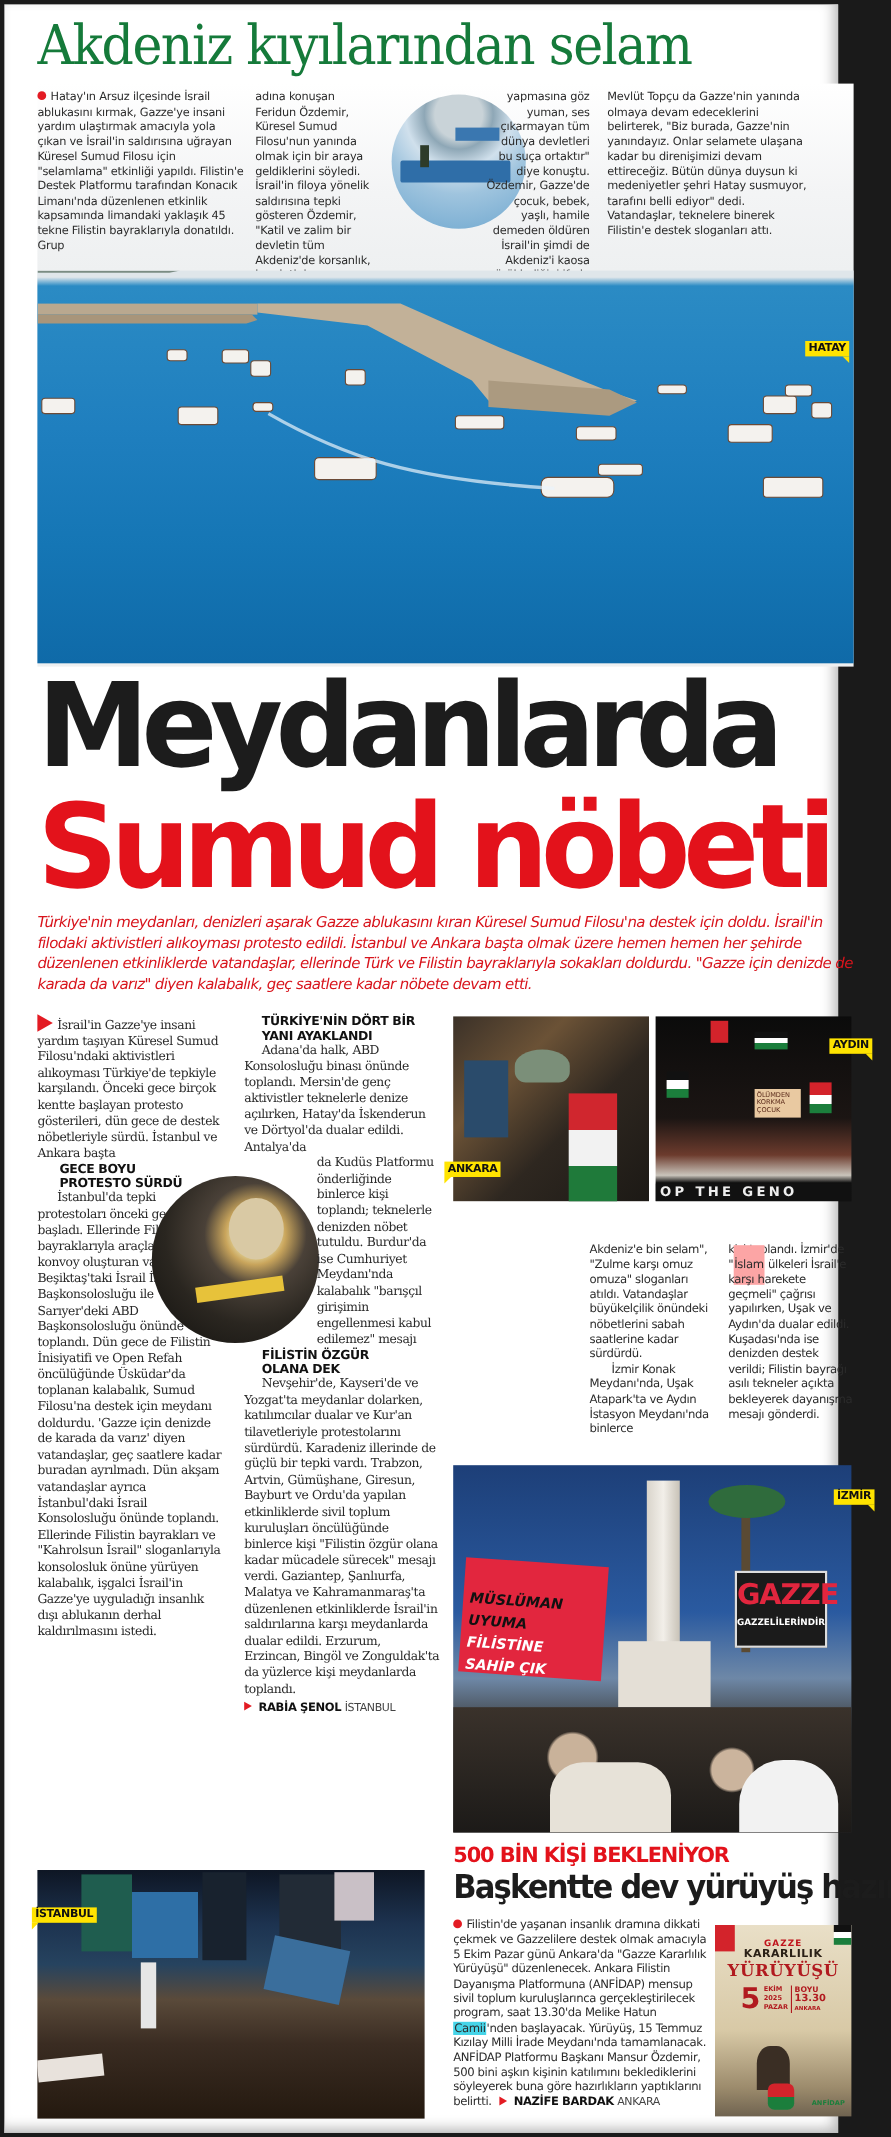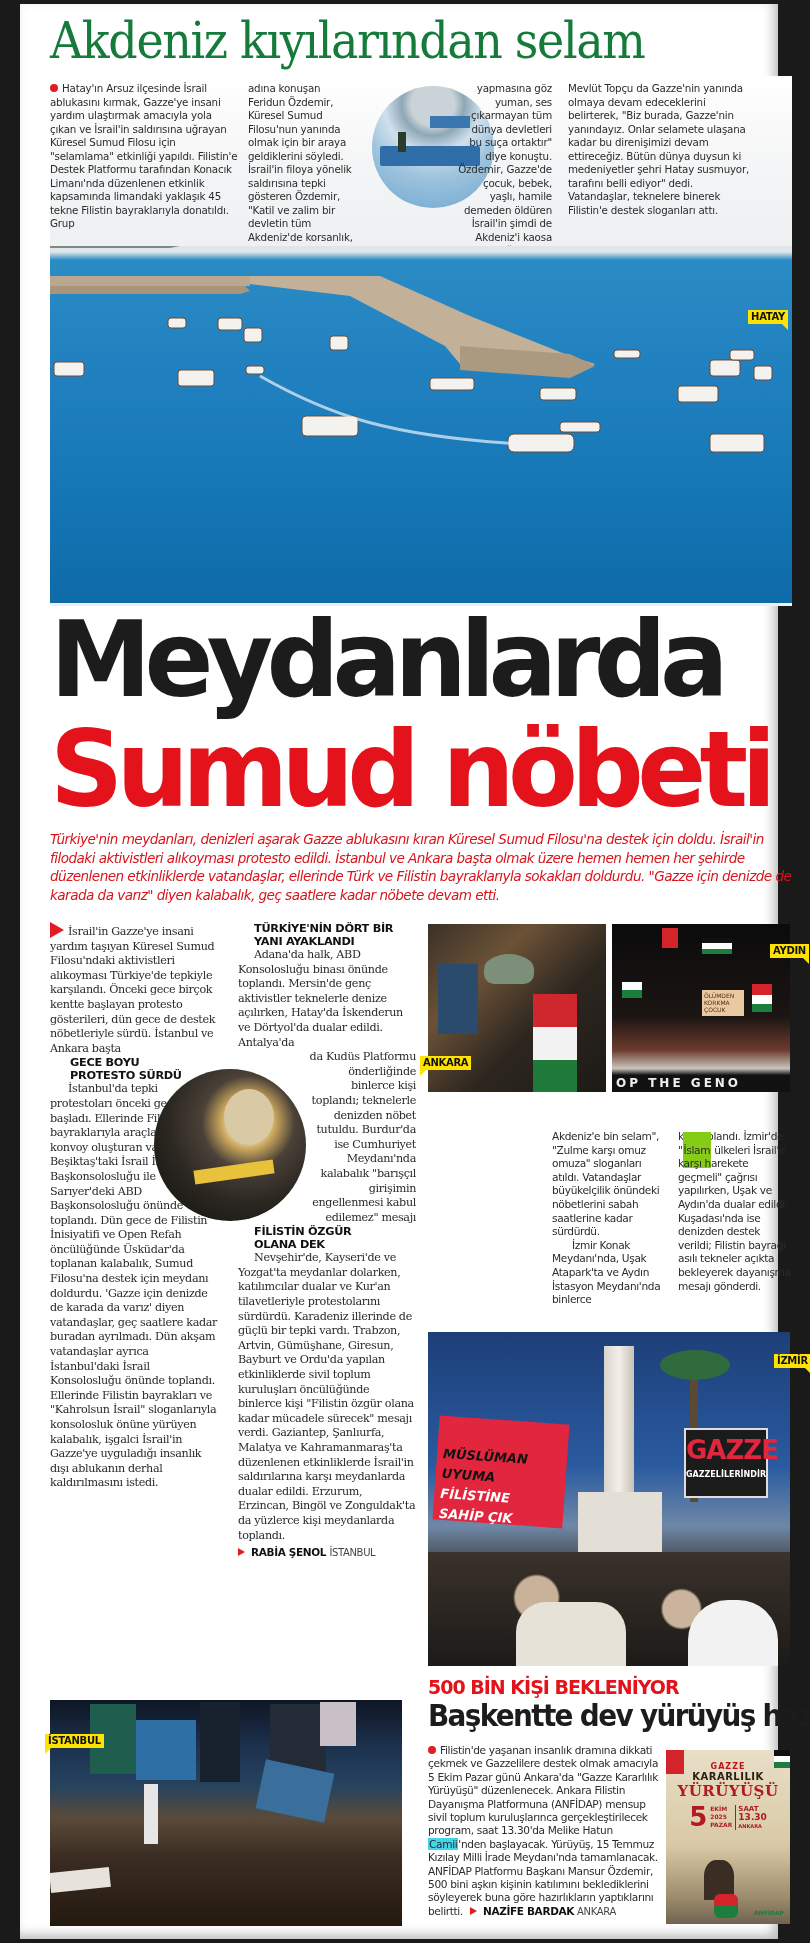--- a/index.html
+++ b/index.html
@@ -1,27 +1,27 @@
 <!DOCTYPE html>
 <html><head>
 <meta charset="utf-8">
 <style>
   *{box-sizing:border-box;margin:0;padding:0}
   html,body{width:810px;height:1943px;background:#1a1a1a;overflow:hidden}
   body{font-family:"DejaVu Sans",sans-serif;color:#1a1a1a;position:relative}
-  .page{position:absolute;left:20px;top:4px;width:758px;height:1935px;background:#fff;
+  .page{position:absolute;left:4px;top:4px;width:758px;height:1935px;background:#fff;
         box-shadow:inset -10px 0 12px -6px #bbb,inset 0 -10px 12px -6px #bbb}
   .abs{position:absolute}
   .green-title{left:30px;top:6px;font-family:"DejaVu Serif",serif;font-size:50px;color:#157a3a;letter-spacing:-1.5px;transform:scaleX(.92);transform-origin:left;white-space:nowrap;line-height:62px}
   .top-section{left:30px;top:72px;width:742px;height:530px;background:linear-gradient(#fff 0,#f3f4f5 100px,#eef0f1 170px)}
   .sans-sm{font-family:"DejaVu Sans",sans-serif;font-size:10.3px;line-height:13.5px;color:#2b2b2b;letter-spacing:-.2px}
   .col{position:absolute}
   .dot{display:inline-block;width:8px;height:8px;border-radius:50%;background:#e31b23;margin-right:4px;vertical-align:0}
   .hl-green{background:#38e038;color:#1b5e20;padding:0 1px}
-  .hl-orange{background:#84cc16;padding:12px 1px}
+  .hl-orange{background:#fca5a5;padding:12px 1px}
   .hl-cyan{background:#46d4e8;padding:0 1px}
   .circle-photo{position:absolute;border-radius:50%;overflow:hidden}
   .hero{left:30px;top:242px;width:742px;height:357px;overflow:hidden;background:linear-gradient(180deg,#dfe6ea 0,#dfe6ea 6px,#2b8bc4 14px,#1f7fbf 40%,#1576b5 70%,#0f6aa8 100%)}
   .tag{position:absolute;background:#ffe300;color:#111;font-family:"DejaVu Sans",sans-serif;font-weight:bold;font-size:10px;padding:1px 3px;line-height:12px;letter-spacing:-.3px}
   .tag:after{content:"";position:absolute;left:0;bottom:-6px;border-left:6px solid #ffe300;border-bottom:6px solid transparent}
   .tag.r:after{left:auto;right:0;border-left:none;border-right:6px solid #ffe300}
   .big1{left:30px;top:602px;font-family:"DejaVu Sans",sans-serif;font-weight:bold;font-size:106px;color:#1c1c1c;letter-spacing:-7px;line-height:108px;transform:scaleX(.96);transform-origin:left;white-space:nowrap}
   .big2{left:30px;top:712px;font-family:"DejaVu Sans",sans-serif;font-weight:bold;font-size:106px;color:#e3121b;letter-spacing:-7px;line-height:108px;transform:scaleX(.96);transform-origin:left;white-space:nowrap}
   .lede{left:30px;top:826px;width:750px;font-family:"DejaVu Sans",sans-serif;font-style:italic;font-size:13.6px;line-height:18.5px;color:#d8141c;letter-spacing:-.55px}
   .serif{font-family:"DejaVu Serif",serif;font-size:11.2px;line-height:14.6px;color:#2a2a2a;letter-spacing:-.35px}
@@ -100,21 +100,21 @@
   </div>
 
   <div class="circle-photo" style="left:134px;top:1065px;width:152px;height:152px;background:radial-gradient(circle at 62% 35%,#e2d39a 0 14%,#c9a55c 20%,#4a4138 34%,#2a2620 60%,#11100e 100%)">
     <div class="abs" style="left:40px;top:96px;width:80px;height:14px;background:#e7c23a;transform:rotate(-8deg)"></div>
     <div class="abs" style="left:70px;top:20px;width:50px;height:56px;border-radius:50%;background:#d9c9a4"></div>
   </div>
 
   <div class="abs serif" style="left:218px;top:918px;width:178px">
     <div class="subhead" style="padding-left:16px">TÜRKİYE'NİN DÖRT BİR YANI AYAKLANDI</div>
     <div style="text-indent:16px">Adana'da halk, ABD Konsolosluğu binası önünde toplandı. Mersin'de genç aktivistler teknelerle denize açılırken, Hatay'da İskenderun ve Dörtyol'da dualar edildi. Antalya'da</div>
-    <div style="padding-left:66px;text-align:right">da Kudüs Platformu önderliğinde binlerce kişi toplandı; teknelerle denizden nöbet tutuldu. Burdur'da ise Cumhuriyet Meydanı'nda kalabalık "barışçıl girişimin engellenmesi kabul edilemez" mesajı</div>
+    <div style="padding-left:66px;text-align:left">da Kudüs Platformu önderliğinde binlerce kişi toplandı; teknelerle denizden nöbet tutuldu. Burdur'da ise Cumhuriyet Meydanı'nda kalabalık "barışçıl girişimin engellenmesi kabul edilemez" mesajı</div>
     <div class="subhead" style="padding-left:16px;width:140px">FİLİSTİN ÖZGÜR OLANA DEK</div>
     <div style="text-indent:16px">Nevşehir'de, Kayseri'de ve Yozgat'ta meydanlar dolarken, katılımcılar dualar ve Kur'an tilavetleriyle protestolarını sürdürdü. Karadeniz illerinde de güçlü bir tepki vardı. Trabzon, Artvin, Gümüşhane, Giresun, Bayburt ve Ordu'da yapılan etkinliklerde sivil toplum kuruluşları öncülüğünde binlerce kişi "Filistin özgür olana kadar mücadele sürecek" mesajı verdi. Gaziantep, Şanlıurfa, Malatya ve Kahramanmaraş'ta düzenlenen etkinliklerde İsrail'in saldırılarına karşı meydanlarda dualar edildi. Erzurum, Erzincan, Bingöl ve Zonguldak'ta da yüzlerce kişi meydanlarda toplandı.</div>
     <div style="margin-top:2px"><span class="tri-s"></span><span class="byline-name">RABİA ŞENOL</span> <span class="byline-city">İSTANBUL</span></div>
   </div>
 
   <div class="photo" style="left:408px;top:920px;width:178px;height:168px;background:linear-gradient(135deg,#3b3128 0,#6b5236 30%,#2e2720 60%,#1c1915 100%)">
     <div class="abs" style="left:56px;top:30px;width:50px;height:30px;border-radius:50% 50% 10px 10px;background:#7b8f79"></div>
     <div class="abs" style="left:105px;top:70px;width:44px;height:100px;background:linear-gradient(180deg,#d0262e 0 33%,#f2f2f2 33% 66%,#1f7a3a 66%)"></div>
     <div class="abs" style="left:10px;top:40px;width:40px;height:70px;background:#2a4b6b"></div>
   </div>
@@ -161,21 +161,21 @@
 
   <div class="photo" style="left:646px;top:1746px;width:124px;height:174px;background:linear-gradient(180deg,#e9dfc7 0,#d8c9a6 55%,#9c8b6c 85%,#6f6350 100%);text-align:center;font-family:'DejaVu Sans',sans-serif;font-weight:bold">
     <div class="abs" style="left:0;top:0;width:18px;height:24px;background:#d3232b"></div>
     <div class="abs" style="right:0;top:0;width:16px;height:18px;background:linear-gradient(180deg,#111 0 33%,#fff 33% 66%,#1b7e3c 66%)"></div>
     <div style="margin-top:12px;font-size:8px;color:#c0141c;letter-spacing:1px">GAZZE</div>
     <div style="font-size:10px;color:#2a2016;letter-spacing:.5px">KARARLILIK</div>
     <div style="font-size:15px;color:#b11a1f;letter-spacing:.5px;font-family:'DejaVu Serif',serif">YÜRÜYÜŞÜ</div>
     <div style="display:flex;justify-content:center;align-items:center;gap:3px;margin-top:4px">
       <span style="font-size:26px;color:#b11a1f;line-height:26px">5</span>
       <span style="font-size:6px;line-height:8px;color:#b11a1f;text-align:left"><span>EKİM</span><br><span>2025</span><br><span>PAZAR</span></span>
-      <span style="font-size:7px;line-height:8px;color:#b11a1f;text-align:left;border-left:1px solid #b11a1f;padding-left:2px"><span>SAAT</span><br><span style="font-size:9px">13.30</span><br><span style="font-size:5px">ANKARA</span></span>
+      <span style="font-size:7px;line-height:8px;color:#b11a1f;text-align:left;border-left:1px solid #b11a1f;padding-left:2px"><span>BOYU</span><br><span style="font-size:9px">13.30</span><br><span style="font-size:5px">ANKARA</span></span>
     </div>
     <div class="abs" style="left:38px;top:110px;width:30px;height:40px;background:#3a2e24;border-radius:40% 40% 0 0"></div>
     <div class="abs" style="left:48px;top:144px;width:24px;height:24px;border-radius:6px;background:linear-gradient(180deg,#d3232b 0 50%,#1b7e3c 50%)"></div>
     <div class="abs" style="right:6px;bottom:8px;font-size:6px;color:#1b7e3c">ANFİDAP</div>
   </div>
 
   <div class="photo" style="left:30px;top:1696px;width:352px;height:226px;background:linear-gradient(180deg,#0e1624 0,#1d3350 22%,#26435f 38%,#5a4a3a 52%,#3a2c22 70%,#24190f 100%)">
     <div class="abs" style="left:40px;top:4px;width:46px;height:70px;background:#1f5d4f"></div>
     <div class="abs" style="left:86px;top:20px;width:60px;height:60px;background:#2e6fa6"></div>
     <div class="abs" style="left:150px;top:2px;width:40px;height:80px;background:#18222e"></div>

